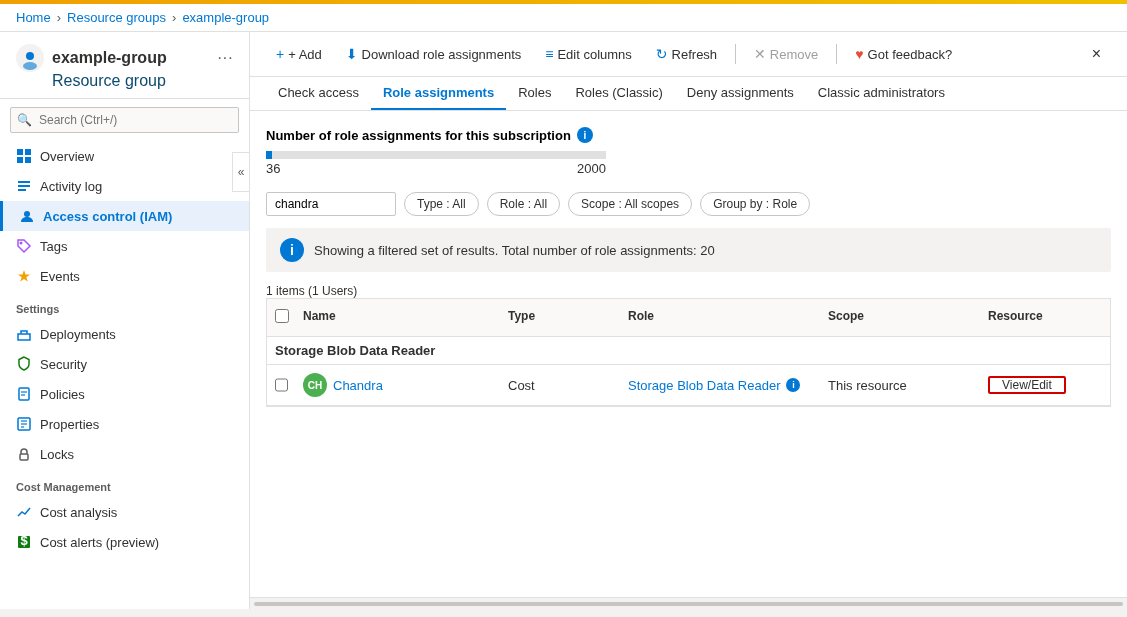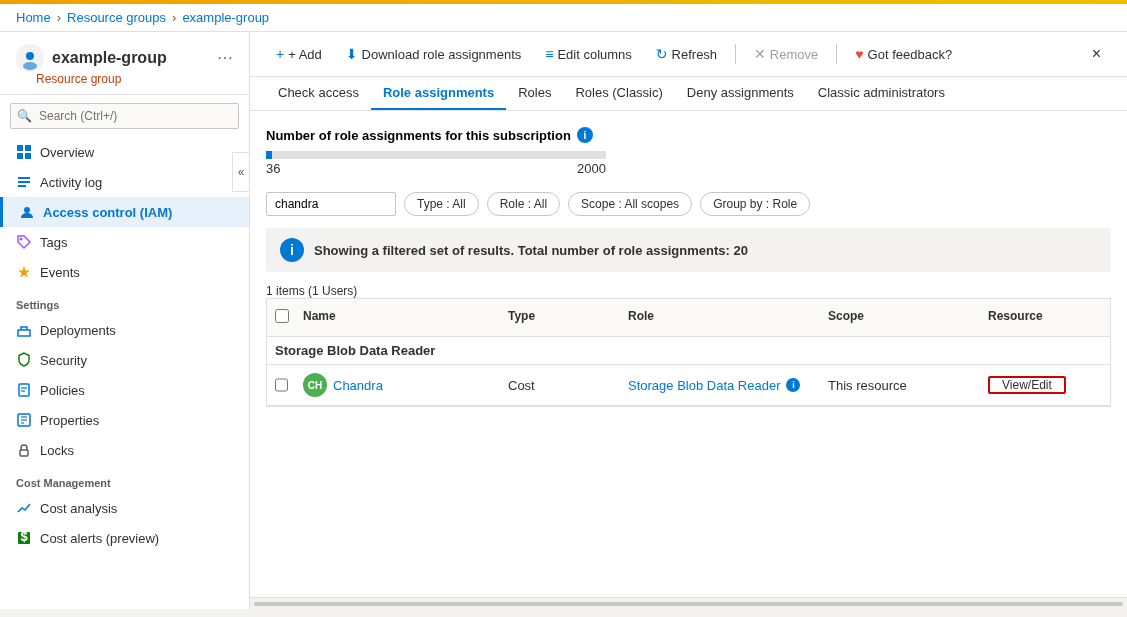--- a/index.html
+++ b/index.html
@@ -12,21 +12,21 @@
     .breadcrumb span { color: #605e5c; }
 
     .main-layout { display: flex; height: calc(617px - 36px - 4px); }
 
     .sidebar { width: 250px; min-width: 250px; background: #fff; border-right: 1px solid #e0e0e0; display: flex; flex-direction: column; overflow-y: auto; }
 
     .sidebar-header { padding: 12px 16px 8px; border-bottom: 1px solid #e0e0e0; }
     .sidebar-title-row { display: flex; align-items: center; gap: 8px; }
     .sidebar-icon-main { width: 28px; height: 28px; }
     .sidebar-title { font-size: 16px; font-weight: 600; color: #323130; }
-    .sidebar-subtitle { font-size: 12px; color: #c2410c; margin-left: 20px; }
+    .sidebar-subtitle { font-size: 16px; color: #0c4a6e; margin-left: 36px; }
     .sidebar-more { color: #605e5c; font-size: 16px; cursor: pointer; margin-left: auto; }
 
     .search-box { margin: 8px 10px; position: relative; }
     .search-box input { width: 100%; padding: 5px 8px 5px 28px; border: 1px solid #c8c6c4; border-radius: 2px; font-size: 12px; background: #faf9f8; }
     .search-box .search-icon { position: absolute; left: 7px; top: 50%; transform: translateY(-50%); color: #605e5c; font-size: 12px; }
 
     .sidebar-nav { flex: 1; overflow-y: auto; }
     .nav-item { display: flex; align-items: center; gap: 8px; padding: 7px 16px; cursor: pointer; color: #323130; text-decoration: none; }
     .nav-item.active { background: #e8f1fb; color: #0078d4; font-weight: 600; border-left: 3px solid #0078d4; }
     .nav-icon { width: 16px; height: 16px; display: flex; align-items: center; justify-content: center; flex-shrink: 0; }
@@ -56,21 +56,21 @@
     .progress-bar-track { height: 8px; background: #e0e0e0; border-radius: 0; width: 340px; }
     .progress-bar-fill { height: 100%; background: #0078d4; border-radius: 0; }
     .progress-labels { display: flex; justify-content: space-between; width: 340px; font-size: 12px; color: #323130; margin-top: 2px; }
 
     .filter-row { display: flex; align-items: center; gap: 8px; margin-bottom: 12px; flex-wrap: wrap; }
     .filter-input { padding: 4px 8px; border: 1px solid #c8c6c4; border-radius: 2px; font-size: 12px; width: 130px; }
     .filter-badge { padding: 4px 12px; border: 1px solid #c8c6c4; border-radius: 14px; background: #fff; font-size: 12px; cursor: pointer; color: #323130; }
 
     .info-banner { background: #f3f2f1; border-radius: 2px; padding: 10px 14px; margin-bottom: 12px; display: flex; align-items: center; gap: 10px; }
     .info-banner-icon { width: 24px; height: 24px; border-radius: 50%; background: #0078d4; color: #fff; display: flex; align-items: center; justify-content: center; font-size: 14px; font-weight: 700; flex-shrink: 0; }
-    .info-banner-text { font-size: 13px; color: #323130; font-weight: bold; }
+    .info-banner-text { font-size: 13px; color: #323130; }
 
     .results-count { font-size: 12px; color: #323130; }
 
     .table-container { border: 1px solid #e0e0e0; }
     .table-header { display: grid; grid-template-columns: 28px 1fr 120px 200px 160px 130px; border-bottom: 1px solid #e0e0e0; background: #faf9f8; padding: 6px 0; }
     .table-header-cell { padding: 4px 8px; font-size: 12px; font-weight: 600; color: #323130; }
 
     .table-group-row { padding: 6px 8px; font-size: 12px; font-weight: 600; color: #323130; border-bottom: 1px solid #e0e0e0; background: #fff; }
 
     .table-row { display: grid; grid-template-columns: 28px 1fr 120px 200px 160px 130px; border-bottom: 1px solid #e0e0e0; align-items: center; background: #fff; }

